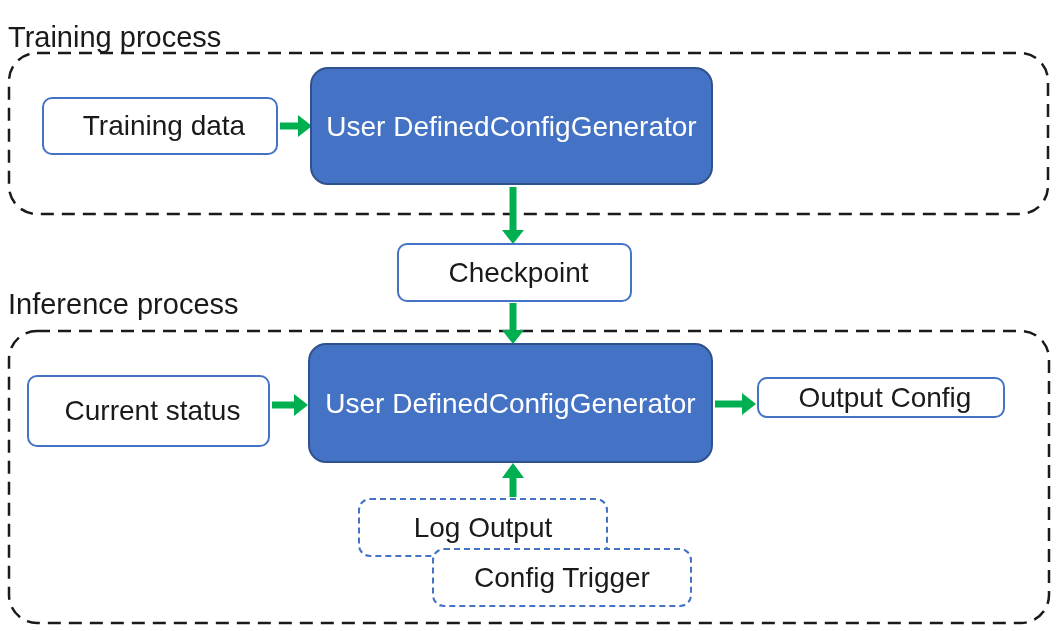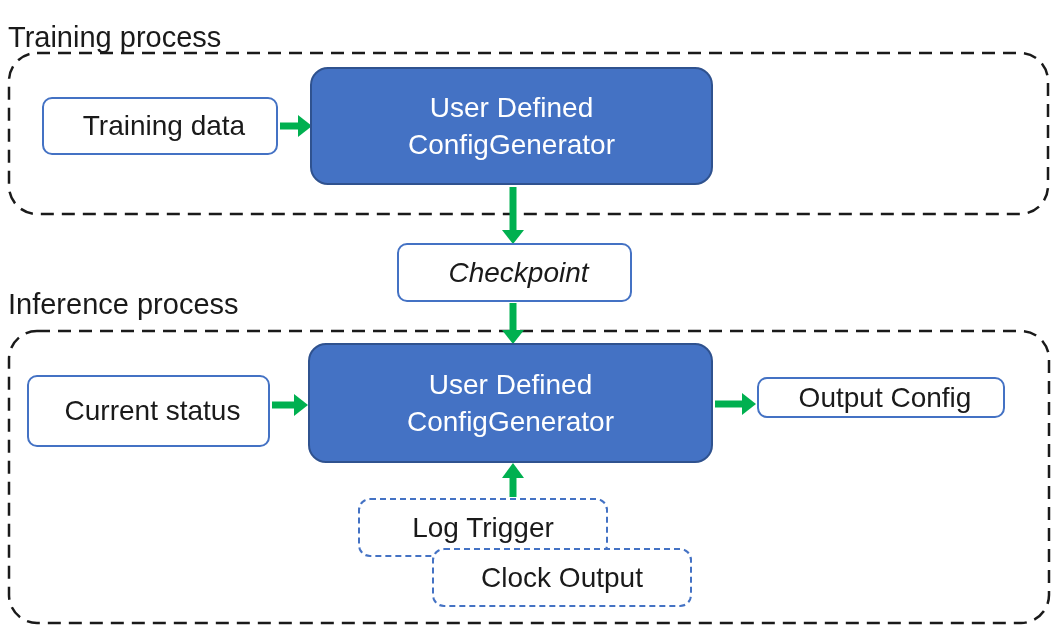--- a/index.html
+++ b/index.html
@@ -36,41 +36,41 @@
     text-align: center;
     white-space: nowrap;
   }
   .node-blue {
     background: #4472C4;
     border: 2.5px solid #2F528F;
     border-radius: 18px;
     color: #ffffff;
     font-size: 28px;
     line-height: 37px;
-    flex-direction: column;
+    flex-direction: row;
   }
   .node-white {
     background: #ffffff;
     border: 2px solid #4472C4;
     border-radius: 10px;
     color: #1a1a1a;
     font-size: 28px;
     padding-left: 8px;
   }
   .node-trigger {
     background: #ffffff;
     border: 2px dashed #4472C4;
     border-radius: 12px;
     color: #1a1a1a;
     font-size: 28px;
   }
   
   #node-training-data   { left: 42px;  top: 97px;  width: 236px; height: 58px; }
   #node-generator-train { left: 310px; top: 67px;  width: 403px; height: 118px; }
-  #node-checkpoint      { left: 397px; top: 243px; width: 235px; height: 59px; font-style: italic; }
+  #node-checkpoint      { left: 397px; top: 243px; width: 235px; height: 59px; }
   #node-current-status  { left: 27px;  top: 375px; width: 243px; height: 72px; }
   #node-generator-inf   { left: 308px; top: 343px; width: 405px; height: 120px; }
   #node-output-config   { left: 757px; top: 377px; width: 248px; height: 41px; }
   #node-log-trigger     { left: 358px; top: 498px; width: 250px; height: 59px; z-index: 2; }
   #node-clock-trigger   { left: 432px; top: 548px; width: 260px; height: 59px; z-index: 3; }
   #title-training  { left: 8px; top: 20px; }
   #title-inference { left: 8px; top: 287px; }
 </style>
 </head>
 <body>
@@ -131,20 +131,20 @@
   <div class="node node-blue" id="node-generator-inf">
     <span>User Defined</span>
     <span>ConfigGenerator</span>
   </div>
 
   <div class="node node-white" id="node-output-config">
     <span>Output Config</span>
   </div>
 
   <div class="node node-trigger" id="node-log-trigger">
-    <span>Log Trigger</span>
+    <span>Log Output</span>
   </div>
 
   <div class="node node-trigger" id="node-clock-trigger">
-    <span>Clock Output</span>
+    <span>Config Trigger</span>
   </div>
 
 </div>
 
 </body></html>

